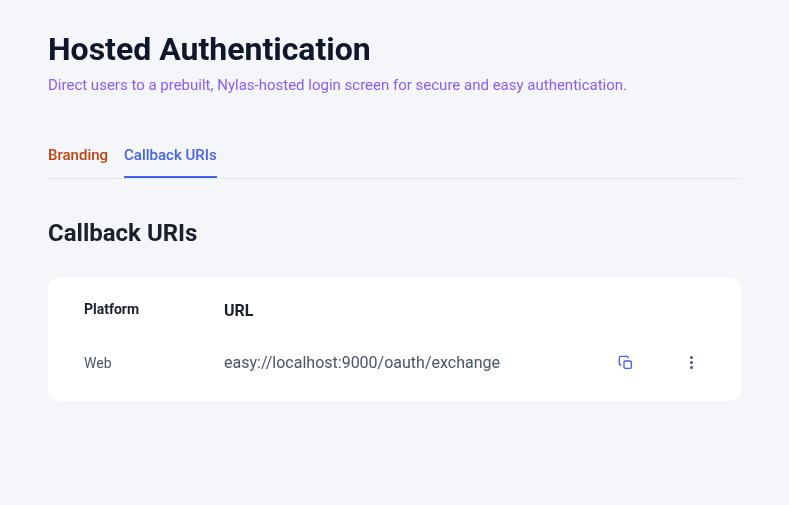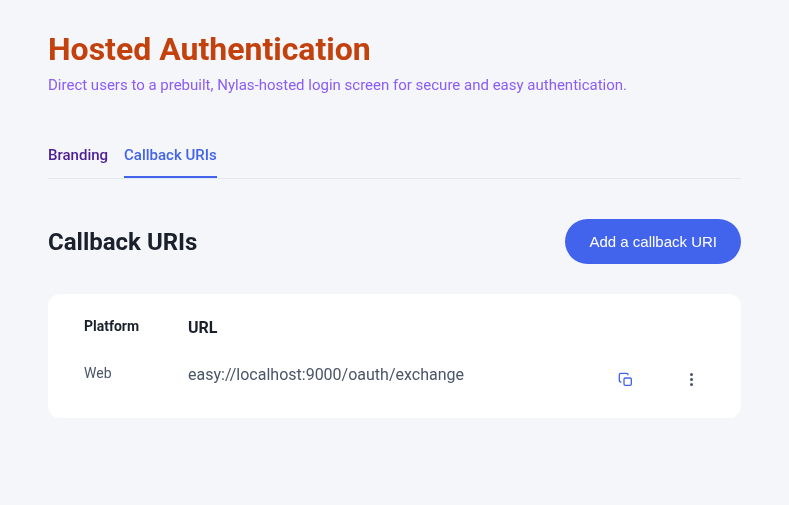--- a/index.html
+++ b/index.html
@@ -11,41 +11,41 @@
       font-family: -apple-system, BlinkMacSystemFont, 'Segoe UI', Roboto, sans-serif;
       background: #f5f6fa;
       width: 789px;
       height: 505px;
       padding: 30px 48px;
       color: #2d3748;
     }
     .page-title {
       font-size: 32px;
       font-weight: 700;
-      color: #c2410c;
+      color: #0f172a;
       margin-bottom: 8px;
     }
     .page-subtitle {
       font-size: 15px;
       color: #8b5cf6;
       margin-bottom: 40px;
     }
     .tabs {
       display: flex;
       border-bottom: 1px solid #e2e8f0;
       margin-bottom: 40px;
     }
     .tab {
       padding: 12px 0;
       margin-right: 16px;
       font-size: 15px;
       font-weight: 500;
       cursor: pointer;
       border-bottom: 2px solid transparent;
-      color: #4c1d95;
+      color: #c2410c;
     }
     .tab.active {
       color: #4263eb;
       border-bottom-color: #4263eb;
     }
     .section-header {
       display: flex;
       justify-content: space-between;
       align-items: center;
       margin-bottom: 30px;
@@ -72,24 +72,24 @@
     }
     .table {
       width: 100%;
     }
     .table-header {
       display: flex;
       margin-bottom: 28px;
     }
     .table-row {
       display: flex;
-      align-items: flex-start;
+      align-items: center;
     }
     .col-platform {
-      width: 104px;
+      width: 140px;
       font-size: 14px;
     }
     .col-url {
       flex: 1;
       font-size: 16px;
     }
     .col-actions {
       width: 120px;
       display: flex;
       justify-content: flex-end;
@@ -137,21 +137,20 @@
 <h1 class="page-title">Hosted Authentication</h1>
 <p class="page-subtitle">Direct users to a prebuilt, Nylas-hosted login screen for secure and easy authentication.</p>
 
 <div class="tabs">
   <div class="tab">Branding</div>
   <div class="tab active">Callback URIs</div>
 </div>
 
 <div class="section-header">
   <h2 class="section-title">Callback URIs</h2>
-  <button class="btn-primary">Add a callback URI</button>
 </div>
 
 <div class="card">
   <div class="table">
     <div class="table-header">
       <div class="col-platform">Platform</div>
       <div class="col-url">URL</div>
       <div class="col-actions"></div>
     </div>
     <div class="table-row">

